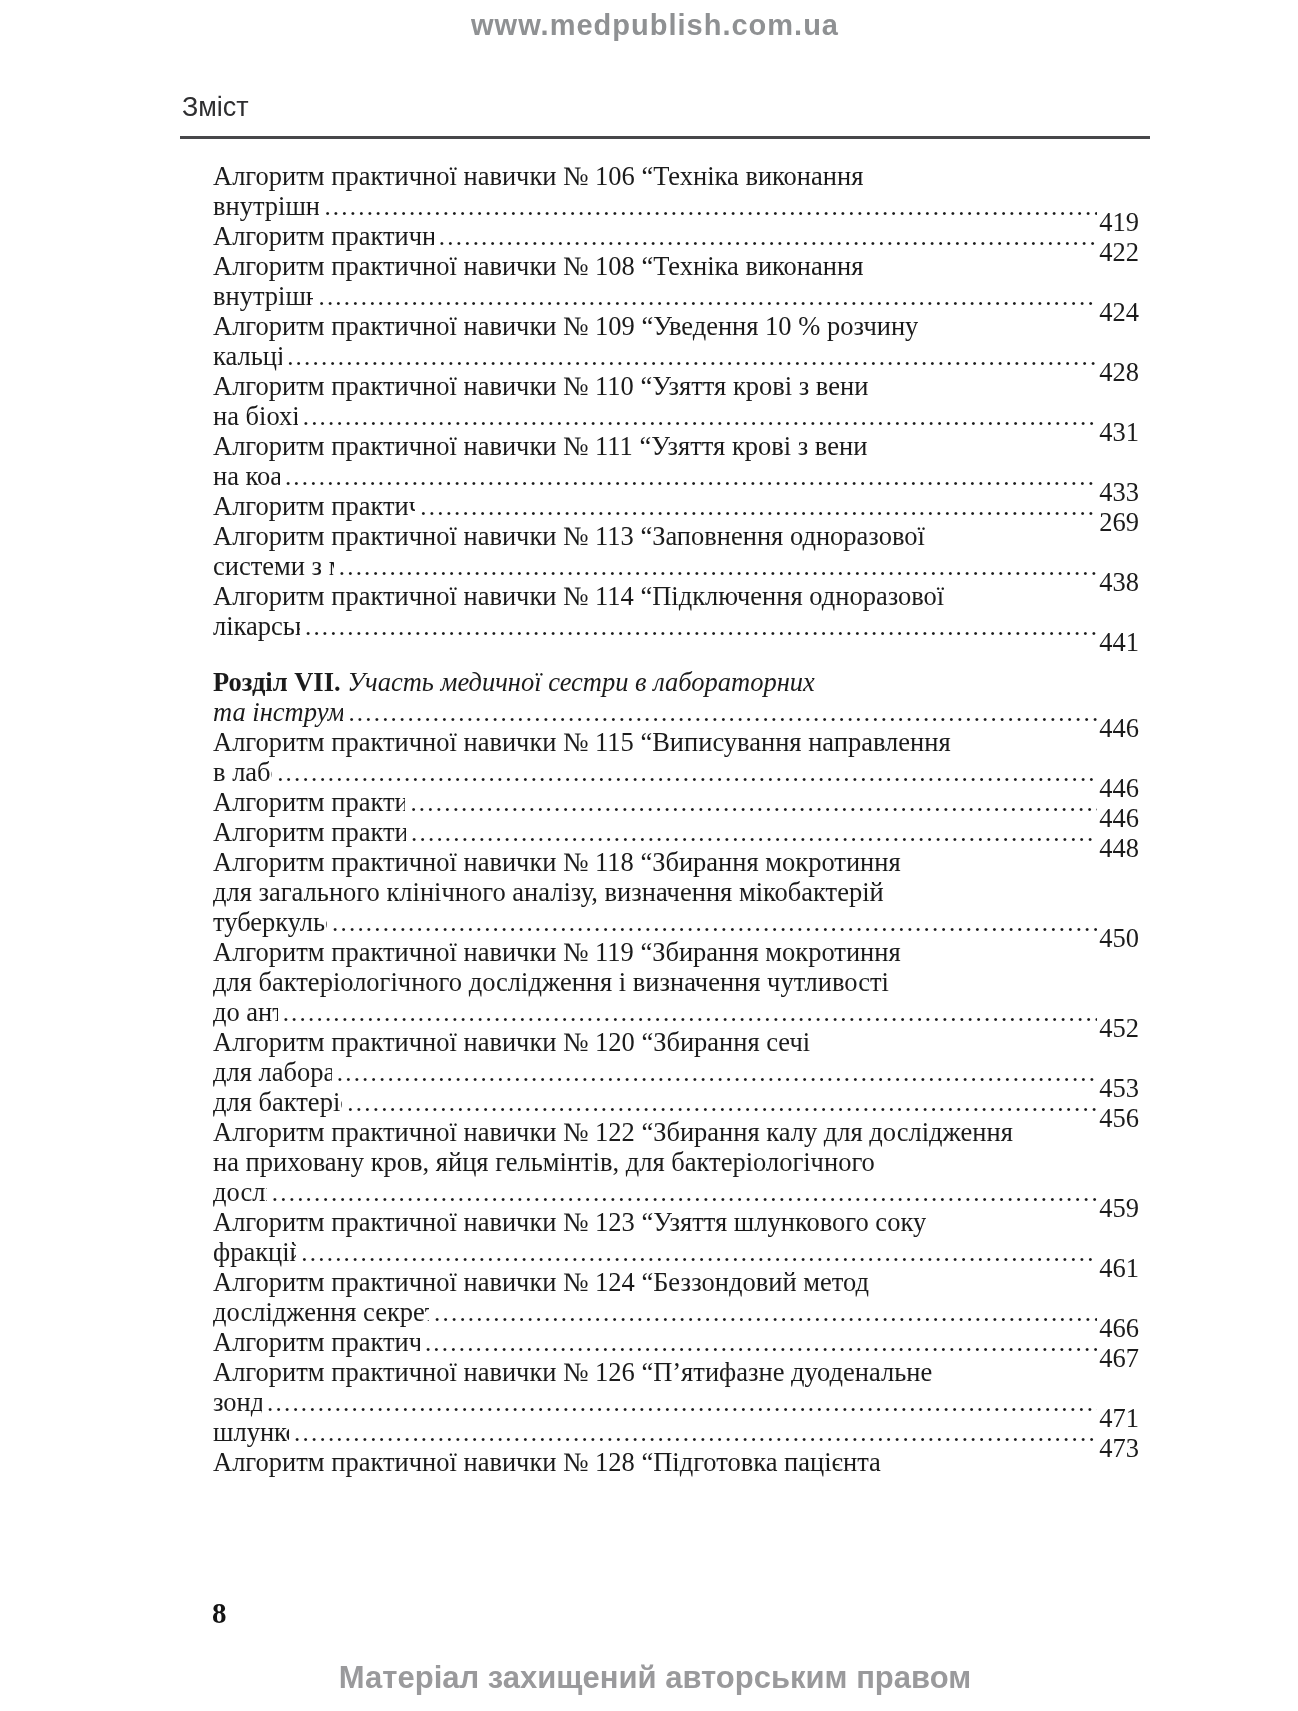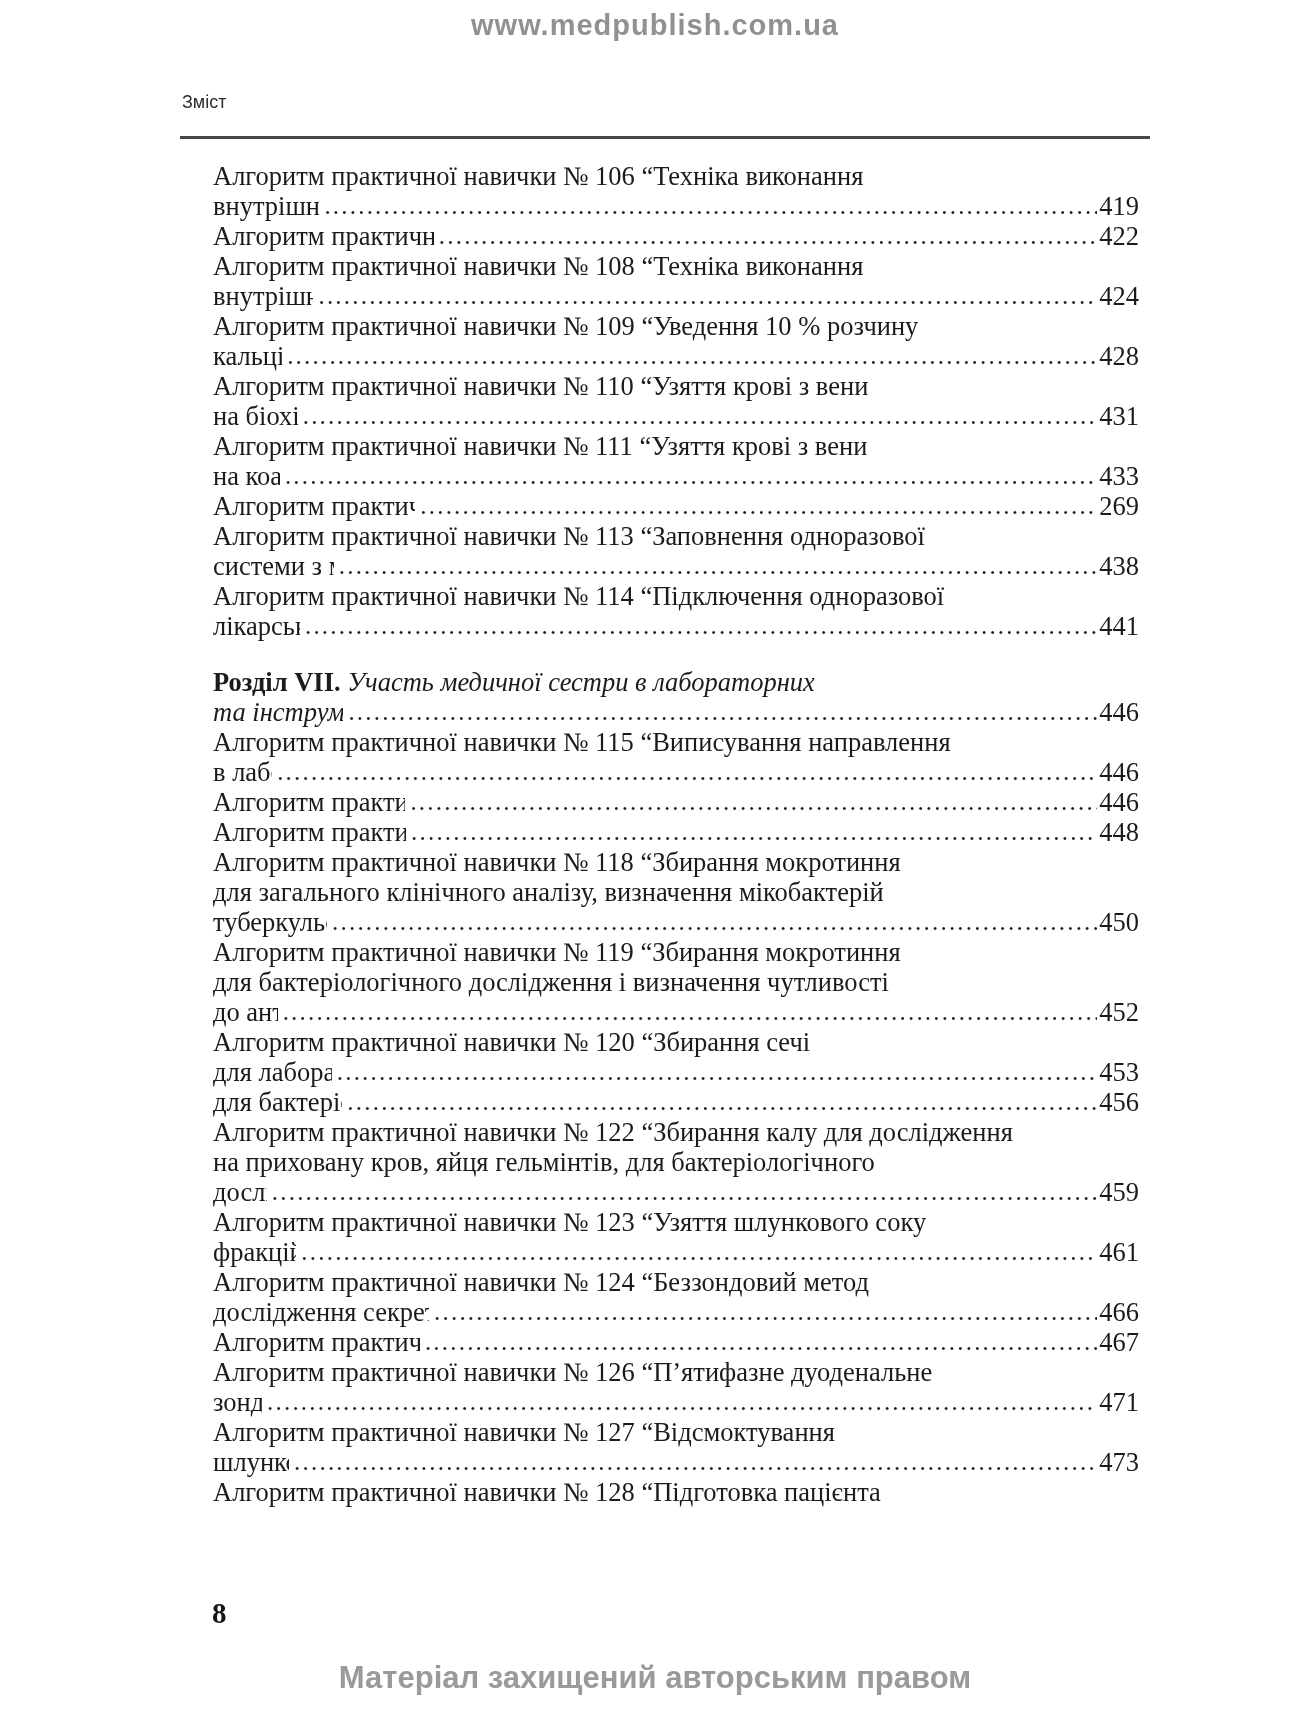--- a/index.html
+++ b/index.html
@@ -7,30 +7,30 @@
     position:relative;width:1298px;height:1711px;background:#ffffff;
     font-family:"Liberation Serif",serif;color:#1b1b1b;overflow:hidden;padding-left:12px;
   }
   .site{
     position:absolute;top:9px;left:0;width:100%;text-align:center;
     font-family:"Liberation Sans",sans-serif;font-weight:bold;
     font-size:29px;letter-spacing:1px;color:#8f9193;
   }
   .title{
     position:absolute;left:182px;top:92px;
-    font-family:"Liberation Sans",sans-serif;font-size:18px;color:#2e2e30;
+    font-family:"Liberation Sans",sans-serif;font-size:27px;color:#2e2e30;
   }
   .rule{
     position:absolute;left:180px;top:136px;width:970px;height:3px;background:#47474a;
   }
   .toc{
     position:absolute;left:213px;top:161px;width:926px;
     font-size:26.5px;line-height:30px;
   }
-  .row{display:flex;align-items:flex-end;white-space:nowrap;height:30px;}
+  .row{display:flex;align-items:center;white-space:nowrap;height:30px;}
   .row.gap{margin-top:26px;}
   .txt{flex:0 1 auto;overflow:hidden;}
   .leader{flex:1 1 auto;min-width:0;overflow:hidden;margin:0 2px 0 5px;}
   .leader::after{
     content:"..........................................................................................................................................................................................................................................................................................";
     letter-spacing:2.2px;font-size:25px;color:#1b1b1b;
   }
   .pg{flex:0 0 auto;margin-top:32px;}
   .b{font-weight:bold;font-style:normal;}
   .i{font-style:italic;}
@@ -213,23 +213,20 @@
       </div>
       <div class="row">
         <span class="txt"><span>Алгоритм практичної навички № 126 “П’ятифазне дуоденальне</span></span>
       </div>
       <div class="row">
         <span class="txt"><span>зондування”</span></span>
         <span class="leader"></span>
         <span class="pg">471</span>
       </div>
       <div class="row">
-        <span class="txt"><span>Алгоритм практичної навички № 127 “Відсмоктування</span></span>
-      </div>
-      <div class="row">
         <span class="txt"><span>шлункового вмісту”</span></span>
         <span class="leader"></span>
         <span class="pg">473</span>
       </div>
       <div class="row">
         <span class="txt"><span>Алгоритм практичної навички № 128 “Підготовка пацієнта</span></span>
       </div>
     </div>
   <div class="folio">8</div>
   <div class="copy">Матеріал захищений авторським правом</div>

